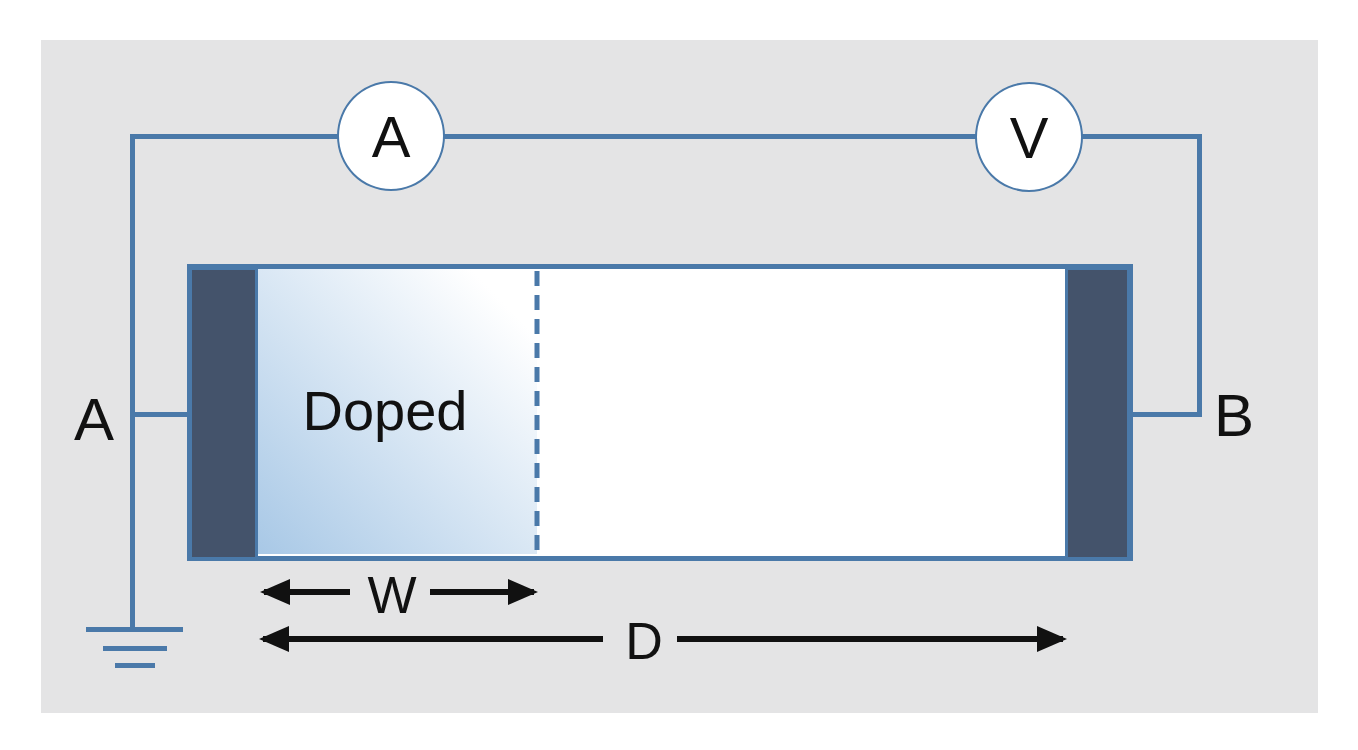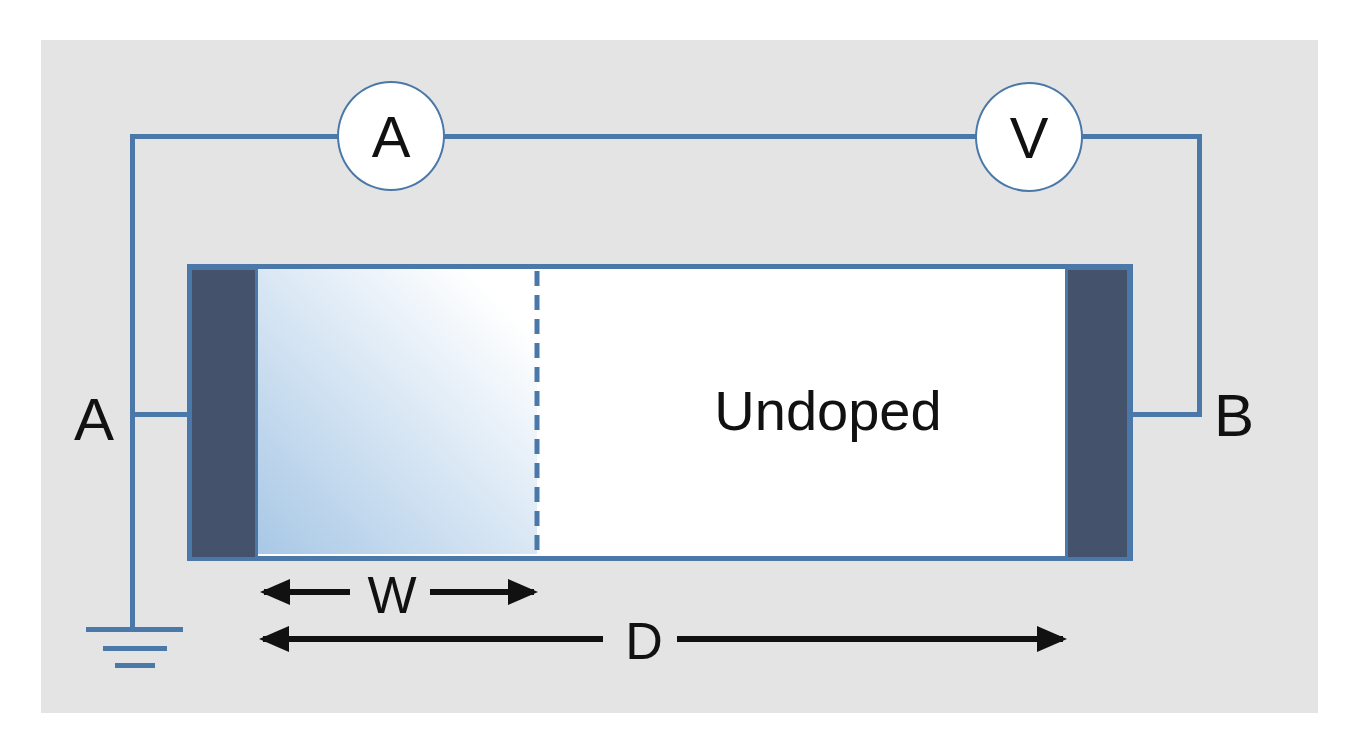--- a/index.html
+++ b/index.html
@@ -99,19 +99,19 @@
     </g>
   </svg>
 
   <div class="meter ammeter">
     <span>A</span>
   </div>
   <div class="meter voltmeter">
     <span>V</span>
   </div>
 
-  <div class="label region-label" style="left:828px;top:410px;">Undoped</div>
+  <div class="label region-label" style="left:385px;top:410px;">Doped</div>
   <div class="label terminal-label" style="left:94px;top:419px;">A</div>
   <div class="label terminal-label" style="left:1234px;top:415px;">B</div>
   <div class="label dim-label" style="left:392px;top:595px;">W</div>
   <div class="label dim-label" style="left:644px;top:641px;">D</div>
 
 </div>
 
 </body></html>

